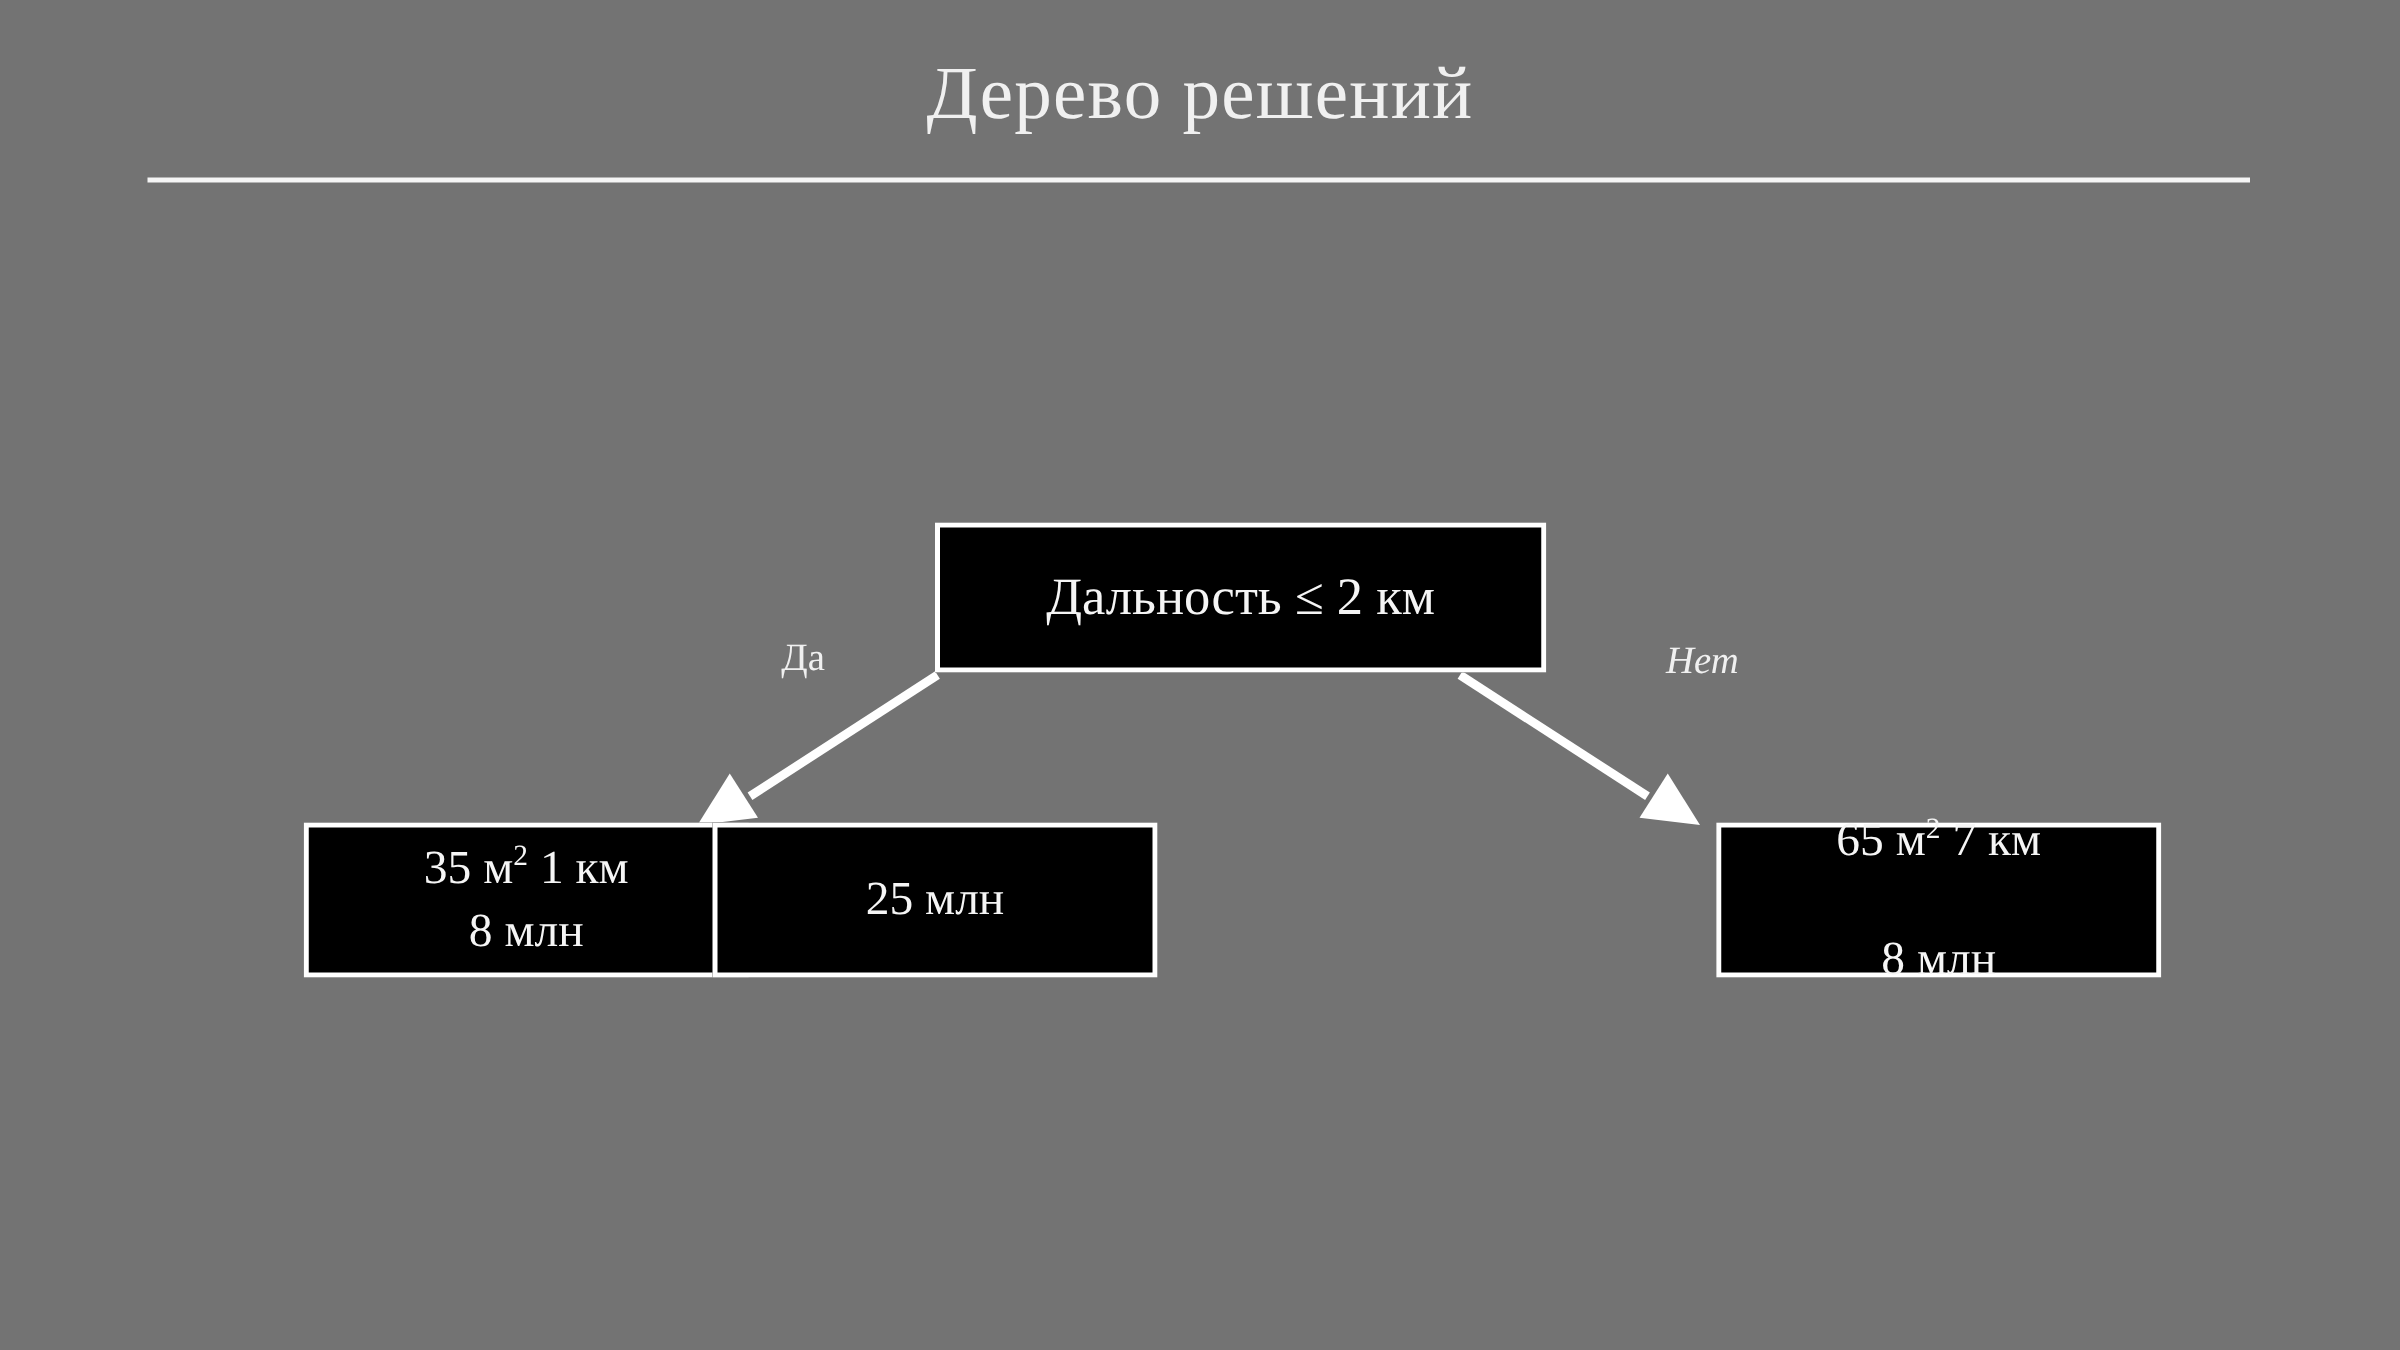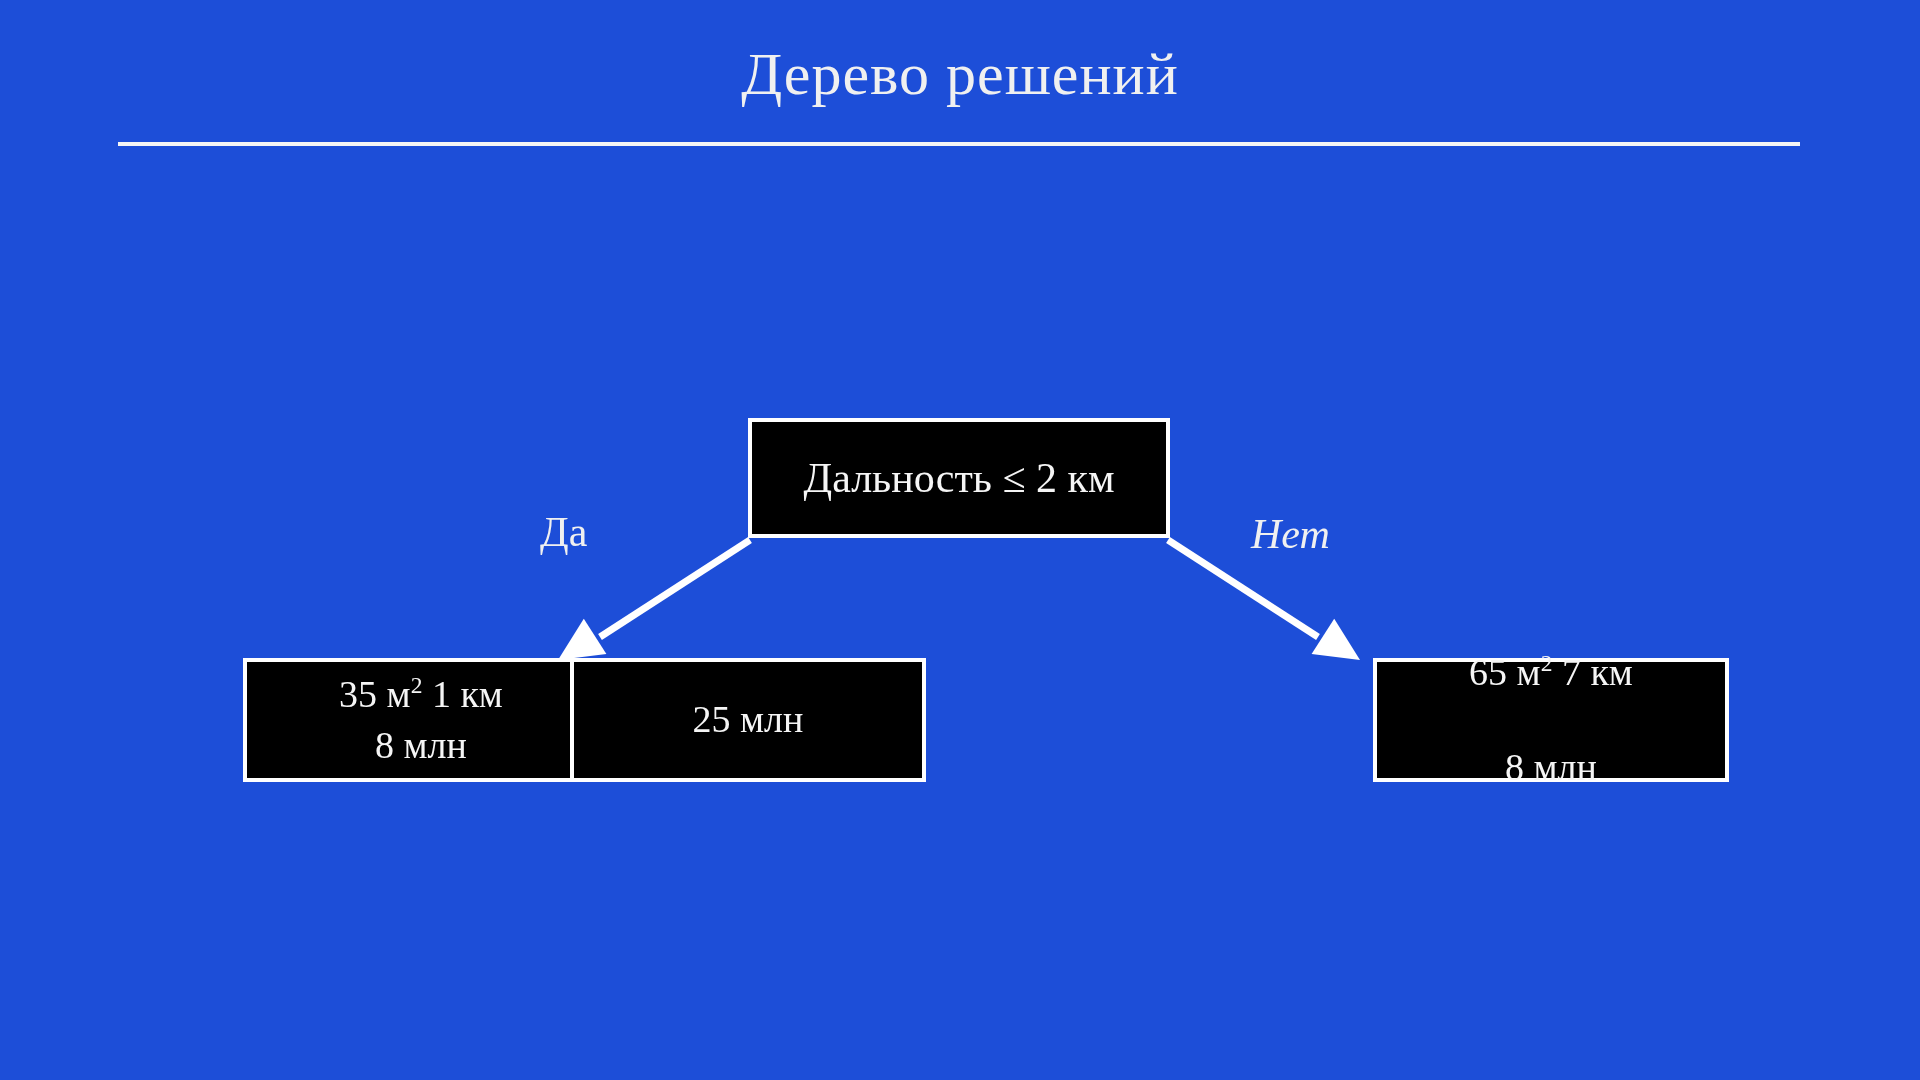--- a/index.html
+++ b/index.html
@@ -4,21 +4,21 @@
 <style>
   html, body {
     margin: 0;
     padding: 0;
     background: #000000;
   }
   #stage {
     position: relative;
     width: 1920px;
     height: 1080px;
-    background: #1d4ed8;
+    background: #737373;
     overflow: hidden;
     font-family: "Liberation Serif", "DejaVu Serif", serif;
     color: #f5f5f5;
   }
   .title {
     position: absolute;
     left: 0;
     top: 40px;
     width: 1920px;
     text-align: center;
@@ -42,21 +42,21 @@
     background: #000000;
     display: flex;
     flex-direction: column;
     align-items: center;
     justify-content: center;
     text-align: center;
   }
   .root-node {
     left: 748px;
     top: 418px;
-    width: 422px;
+    width: 489px;
     height: 120px;
     font-size: 42px;
   }
   .leaf {
     top: 658px;
     width: 356px;
     height: 124px;
     font-size: 38px;
     line-height: 1.35;
   }
@@ -64,22 +64,22 @@
   .leaf-2 { left: 570px; }
   .leaf-3 { left: 1046px; }
   .leaf-4 { left: 1373px; gap: 44px; }
   .leaf sup {
     font-size: 0.62em;
     vertical-align: super;
     line-height: 0;
   }
   .edge-label {
     position: absolute;
-    text-align: left;
-    font-size: 42px;
+    text-align: right;
+    font-size: 31px;
     color: #f0f0f0;
   }
   .edge-label-yes {
     left: 540px;
     top: 508px;
     width: 120px;
   }
   .edge-label-no {
     left: 1251px;
     top: 510px;

